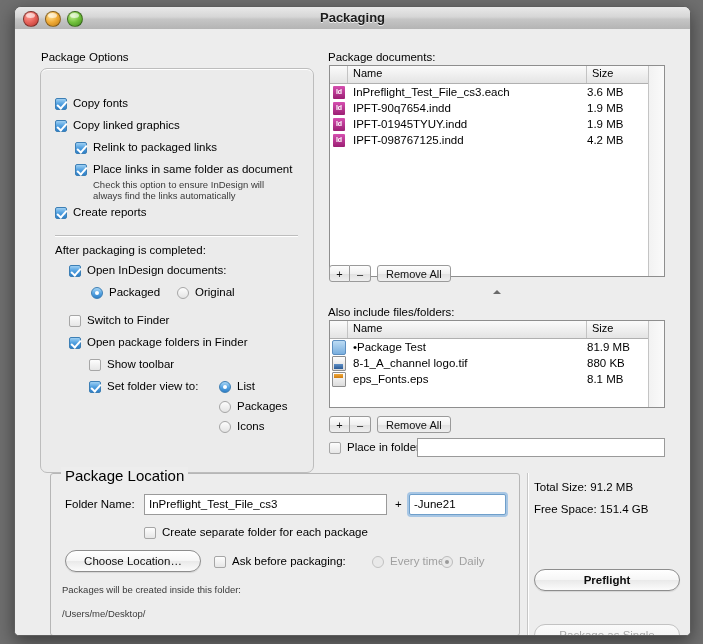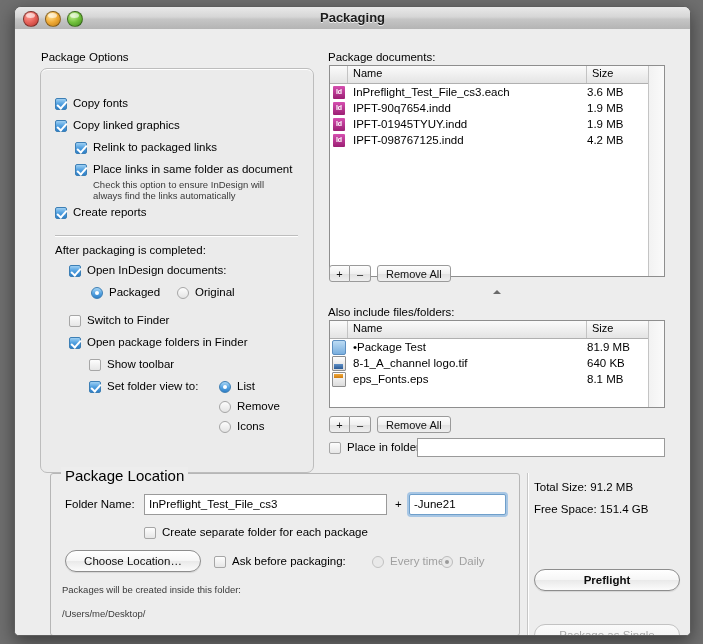--- a/index.html
+++ b/index.html
@@ -356,21 +356,21 @@
         <span class="cb on"></span>
         <span class="cb-label">Set folder view to:</span>
       </div>
 
       <div class="row" style="left:178px; top:311px;">
         <span class="rb on"></span>
         <span class="rb-label">List</span>
       </div>
       <div class="row" style="left:178px; top:331px;">
         <span class="rb"></span>
-        <span class="rb-label">Remove</span>
+        <span class="rb-label">Packages</span>
       </div>
       <div class="row" style="left:178px; top:351px;">
         <span class="rb"></span>
         <span class="rb-label">Icons</span>
       </div>
     </div>
 
     <div class="grouplabel" style="position:absolute; left:313px; top:22px;">Package documents:</div>
 
     <div class="listbox" style="left:314px; top:36px; width:336px; height:212px;">
@@ -441,21 +441,21 @@
             </span>
           <span class="c-name">•Package Test</span>
           <span class="c-size">81.9 MB</span>
           <span class="c-pad"></span>
         </div>
         <div class="lrow">
           <span class="c-icon">
               <span class="ico ico-tif"></span>
             </span>
           <span class="c-name">8-1_A_channel logo.tif</span>
-          <span class="c-size">640 KB</span>
+          <span class="c-size">880 KB</span>
           <span class="c-pad"></span>
         </div>
         <div class="lrow">
           <span class="c-icon">
               <span class="ico ico-eps"></span>
             </span>
           <span class="c-name">eps_Fonts.eps</span>
           <span class="c-size">8.1 MB</span>
           <span class="c-pad"></span>
         </div>

